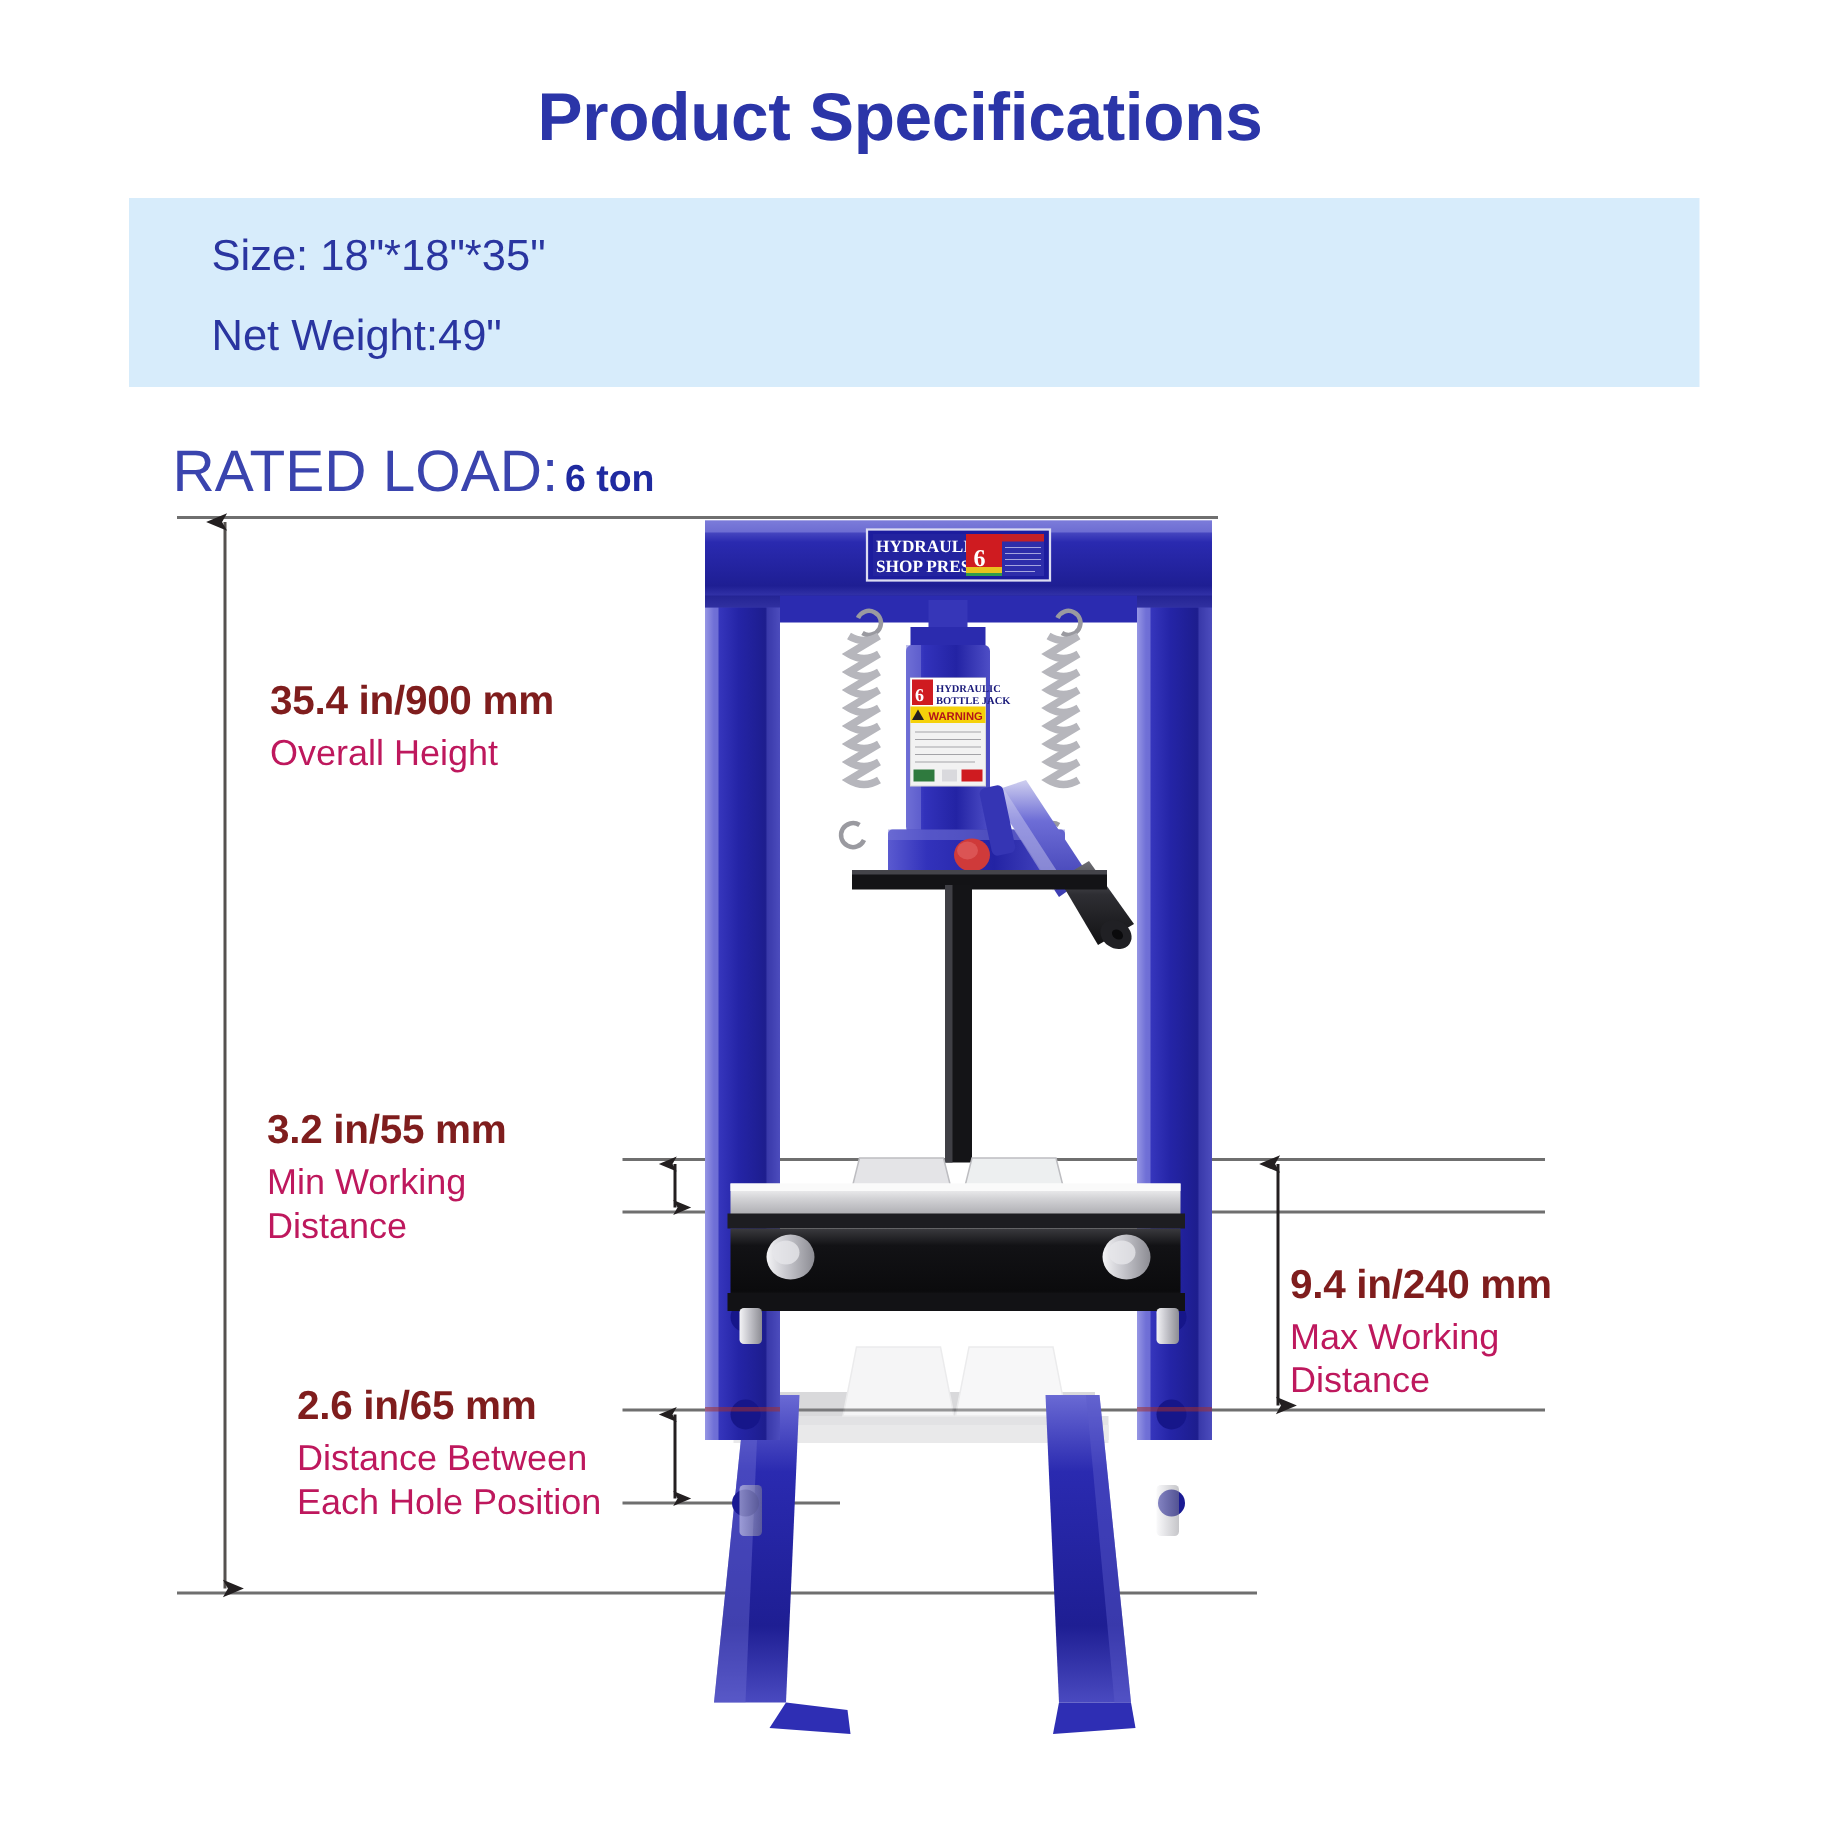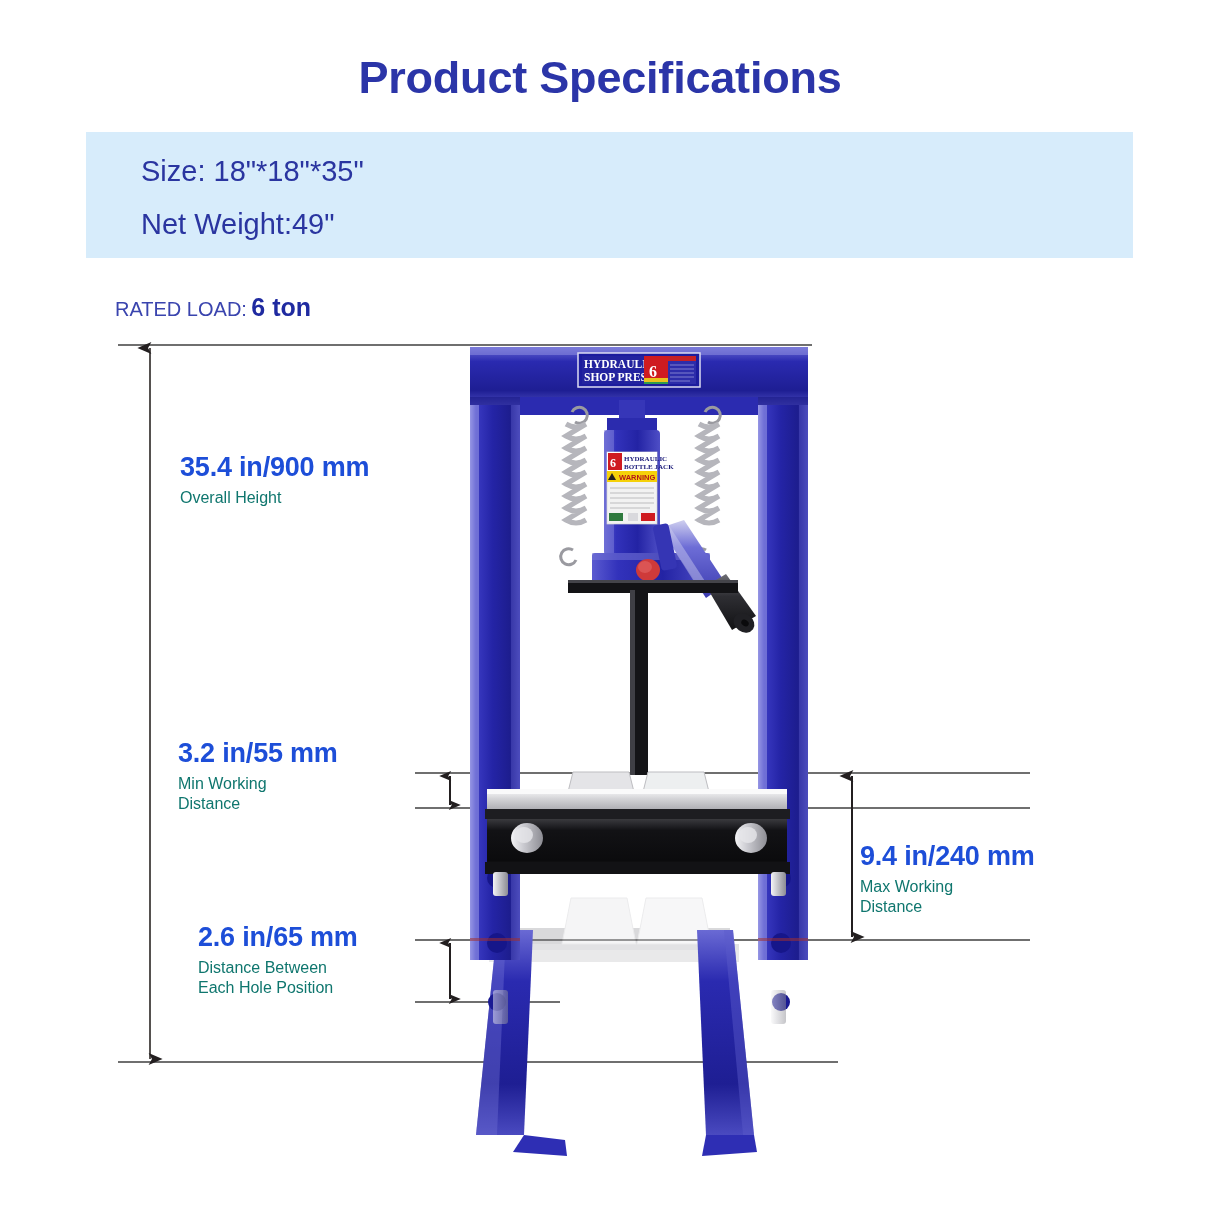--- a/index.html
+++ b/index.html
@@ -29,30 +29,30 @@
     color:#2a35a0;font-size:29px;font-weight:normal;
     white-space:nowrap;
   }
   .spec-line.l1{top:23px;}
   .spec-line.l2{top:76px;}
 
   .rated{
     position:absolute;left:115px;top:293px;
     white-space:nowrap;
   }
-  .rated .lbl{font-size:20px;color:#3a44ae;}
+  .rated .lbl{font-size:39px;color:#3a44ae;}
   .rated .val{font-size:25px;color:#1f2aa0;font-weight:bold;}
 
   
   .mblock{position:absolute;white-space:nowrap;}
   .mblock .big{
-    font-size:27px;font-weight:bold;color:#1d4ed8;letter-spacing:-0.2px;
+    font-size:27px;font-weight:bold;color:#7f1d1d;letter-spacing:-0.2px;
   }
   .mblock .sub{
-    font-size:16px;color:#0f766e;line-height:1.22;margin-top:5px;
+    font-size:24px;color:#be185d;line-height:1.22;margin-top:5px;
   }
   .m-overall{left:180px;top:452px;}
   .m-min{left:178px;top:738px;}
   .m-hole{left:178px;top:922px;margin-left:20px;}
   .m-max{left:860px;top:813px;margin-top:28px;}
 
   .worktable-note{
     position:absolute;left:838px;top:1066px;
     font-size:25px;font-weight:bold;color:#231f20;line-height:1.30;
     white-space:nowrap;

